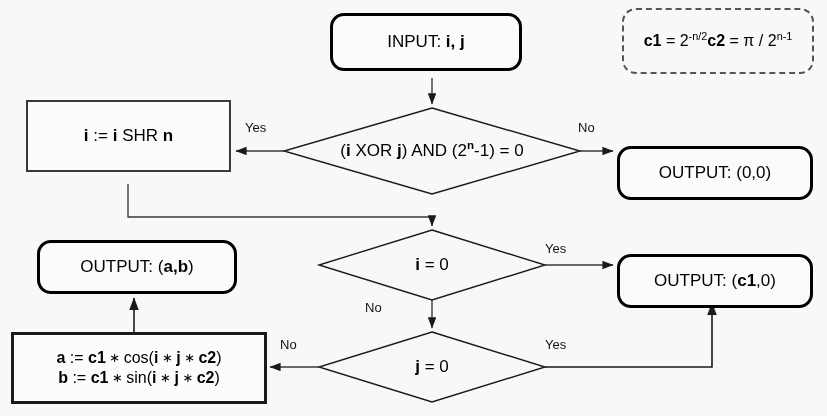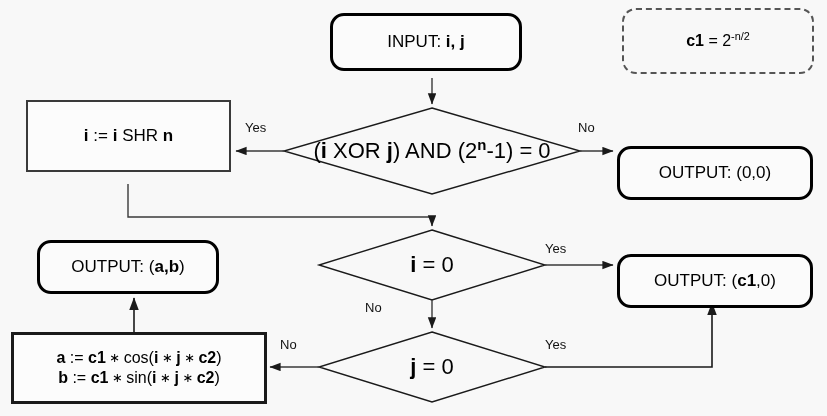--- a/index.html
+++ b/index.html
@@ -56,21 +56,21 @@
     line-height: 1.3;
     background: #f8f8f8;
   }
 
   
   .dlabel {
     position: absolute;
     display: flex;
     align-items: center;
     justify-content: center;
-    font-size: 22px;
+    font-size: 17px;
     color: #000;
     text-align: center;
     background: transparent;
   }
 
   .edgelabel {
     position: absolute;
     font-size: 13px;
     color: #111;
     background: transparent;
@@ -130,20 +130,23 @@
   <div class="node term" style="left:330px; top:13px; width:192px; height:58px;">
     <span>
       <span class="light">INPUT: </span><b>i, j</b>
     </span>
   </div>
 
   <div class="node const" style="left:622px; top:8px; width:192px; height:66px; flex-direction:row;">
     <span class="stack">
       <b>c1</b><span class="light"> = 2</span><sup>-n/2</sup>
     </span>
+    <span class="stack">
+      <b>c2</b><span class="light"> = π / 2</span><sup>n-1</sup>
+    </span>
   </div>
 
   <div class="dlabel" style="left:288px; top:136px; width:288px; height:30px;">
     <span>
       <span class="light">(</span><b>i</b><span class="light"> XOR </span><b>j</b><span class="light">) AND (2</span><sup><b>n</b></sup><span class="light">-1) = 0</span>
     </span>
   </div>
 
   <div class="node proc" style="left:26px; top:100px; width:205px; height:72px; flex-direction:column;">
     <span class="stack">
@@ -168,21 +171,21 @@
       <b>j</b><span class="light"> = 0</span>
     </span>
   </div>
 
   <div class="node term" style="left:617px; top:254px; width:196px; height:54px;">
     <span>
       <span class="light">OUTPUT: (</span><b>c1</b><span class="light">,0)</span>
     </span>
   </div>
 
-  <div class="node term" style="left:37px; top:240px; width:182px; height:54px;">
+  <div class="node term" style="left:37px; top:240px; width:200px; height:54px;">
     <span>
       <span class="light">OUTPUT: (</span><b>a</b><b>,</b><b>b</b><span class="light">)</span>
     </span>
   </div>
 
   <div class="node proc proc-strong" style="left:11px; top:332px; width:256px; height:72px; flex-direction:column; font-size:16px;">
     <span class="stack">
       <b>a</b><span class="light"> := </span><b>c1</b><span class="light op"> ∗ </span><span class="light">cos(</span><b>i</b><span class="light op"> ∗ </span><b>j</b><span class="light op"> ∗ </span><b>c2</b><span class="light">)</span>
     </span>
     <span class="stack">

